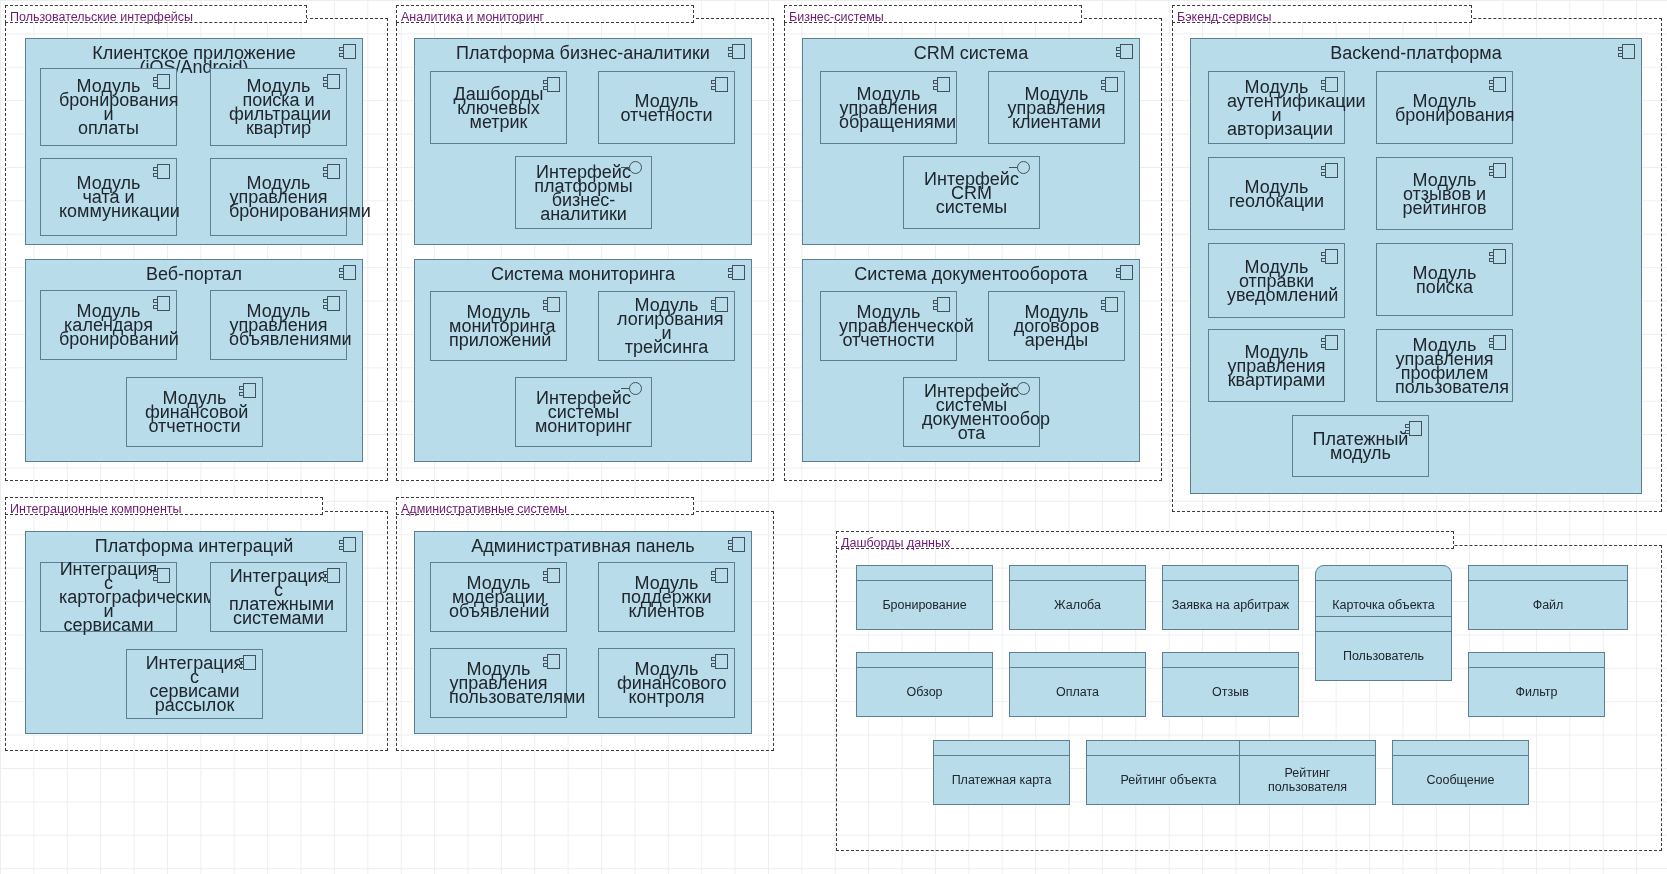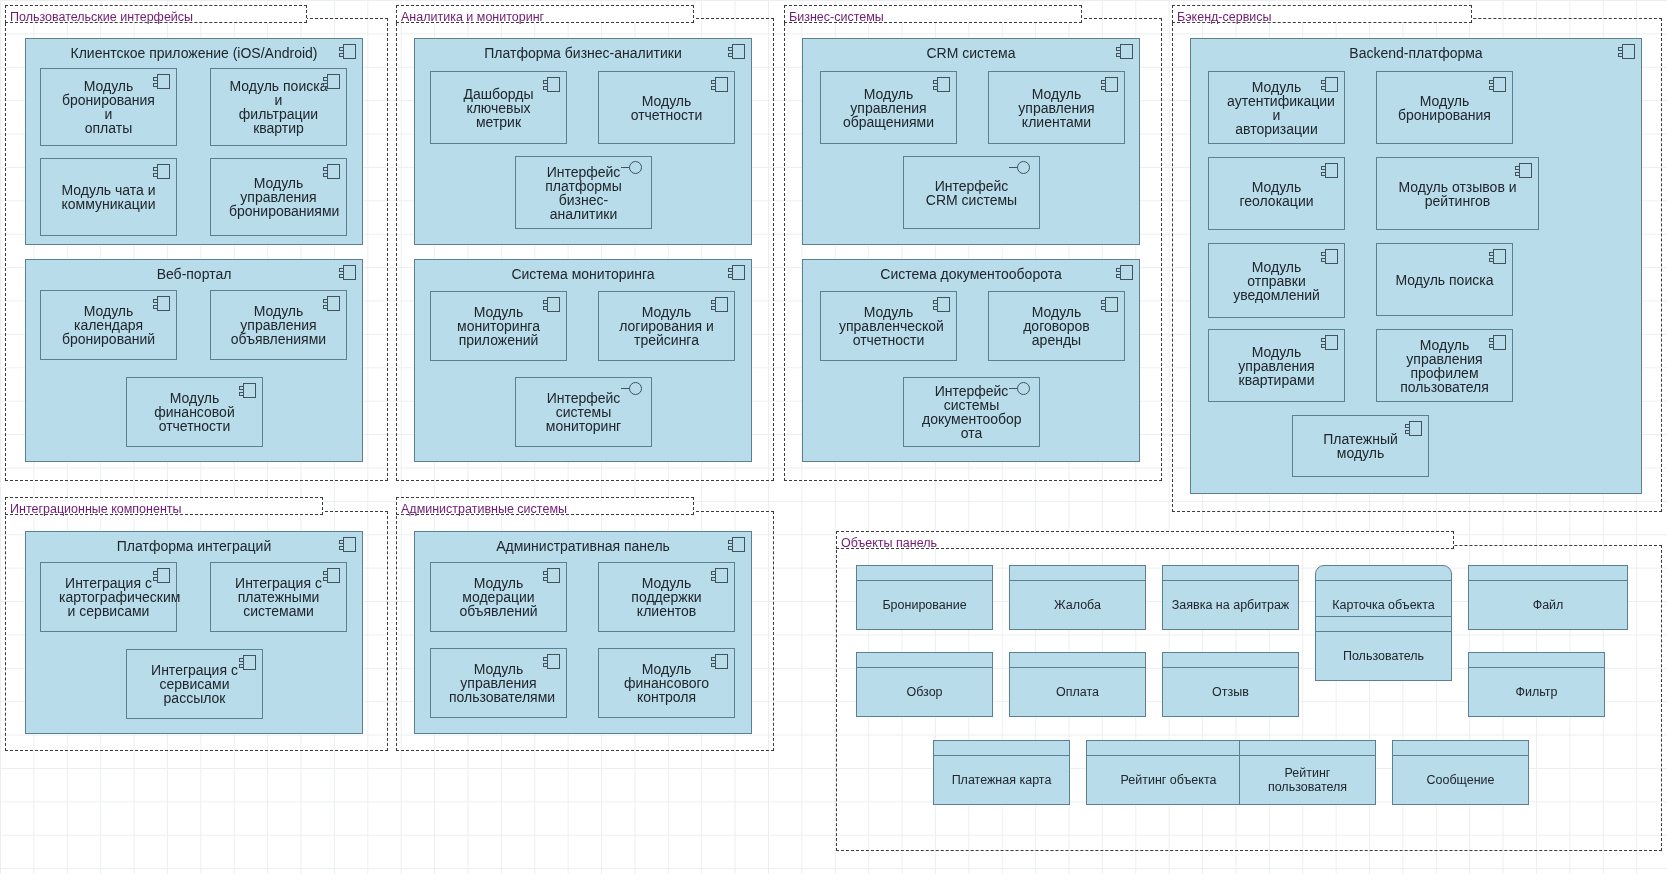--- a/index.html
+++ b/index.html
@@ -52,21 +52,21 @@
     background: #b8dcea;
     border: 1px solid #5c7f92;
     z-index: 2;
   }
   .comp.outer { background: #b8dcea; }
   .comp-label {
     position: absolute;
     left: 0;
     right: 0;
     text-align: center;
-    font-size: 14px;
+    font-size: 18px;
     line-height: 14px;
     color: #20262b;
     padding: 0 18px;
     box-sizing: border-box;
     white-space: pre-line;
   }
   .comp.outer > .comp-label { top: 7px; }
   .comp.inner > .comp-label {
     top: 50%;
     transform: translateY(-50%);
@@ -445,21 +445,21 @@
   </div>
   <div class="comp inner" style="left:1208px; top:157px; width:137px; height:73px;">
     <span class="comp-label">Модуль
 геолокации</span>
     <span class="icon-component">
       <span class="tab t1"></span>
         <span class="tab t2"></span>
         <span class="body"></span>
     </span>
   </div>
-  <div class="comp inner" style="left:1376px; top:157px; width:163px; height:73px;">
+  <div class="comp inner" style="left:1376px; top:157px; width:137px; height:73px;">
     <span class="comp-label">Модуль отзывов и
 рейтингов</span>
     <span class="icon-component">
       <span class="tab t1"></span>
         <span class="tab t2"></span>
         <span class="body"></span>
     </span>
   </div>
   <div class="comp inner" style="left:1208px; top:243px; width:137px; height:75px;">
     <span class="comp-label">Модуль отправки
@@ -597,21 +597,21 @@
 финансового
 контроля</span>
     <span class="icon-component">
       <span class="tab t1"></span>
         <span class="tab t2"></span>
         <span class="body"></span>
     </span>
   </div>
 
   <div class="pkg" style="left:836px; top:545px; width:826px; height:306px;"></div>
-  <div class="pkg-title" style="left:836px; top:531px; width:618px; height:18px;">Объекты панель</div>
+  <div class="pkg-title" style="left:836px; top:531px; width:618px; height:18px;">Дашборды данных</div>
 
   <div class="dobj" style="left:856px; top:565px; width:137px; height:65px;">
     <span class="band"></span>
     <span class="dobj-label">Бронирование</span>
   </div>
   <div class="dobj" style="left:1009px; top:565px; width:137px; height:65px;">
     <span class="band"></span>
     <span class="dobj-label">Жалоба</span>
   </div>
   <div class="dobj" style="left:1162px; top:565px; width:137px; height:65px;">

